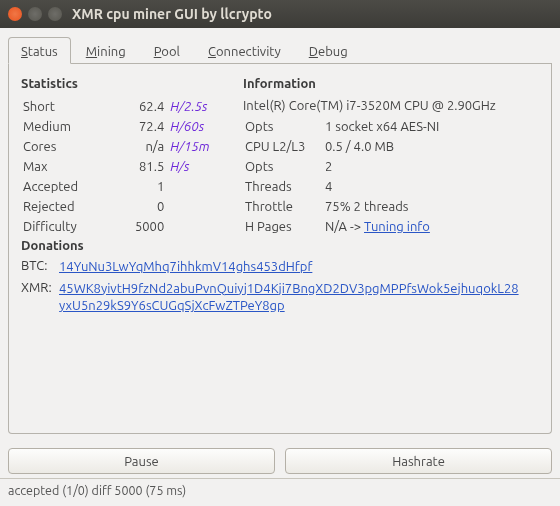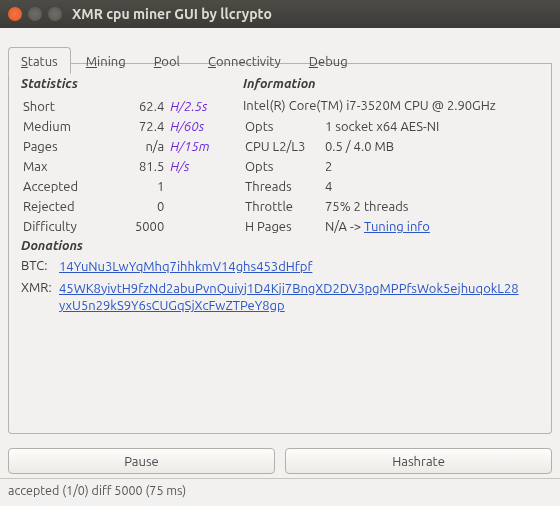--- a/index.html
+++ b/index.html
@@ -37,40 +37,40 @@
   }
   .tab {
     padding: 6px 12px 5px;
     border: 1px solid transparent;
     border-bottom: none;
     margin-right: 2px;
     border-radius: 4px 4px 0 0;
     color: #4a4a4a;
     cursor: pointer;
     position: relative;
-    top: 11px;
+    top: 1px;
   }
   .tab.active {
     background: #f2f1f0;
     border-color: #b6b3ac;
     border-bottom: 1px solid #f2f1f0;
   }
   .tab .ul { text-decoration: underline; }
   .panel {
     border: 1px solid #b6b3ac;
     border-top: none;
     border-radius: 0 0 4px 4px;
     padding: 10px 12px 12px;
     background: #f2f1f0;
     min-height: 370px;
   }
   .cols { display: flex; gap: 12px; }
   .col-stats { flex: 0 0 210px; }
   .col-info  { flex: 1; }
-  h4 { margin: 2px 0 6px; font-size: 13px; font-weight: bold; color: #3c3c3c; font-style: italic; }
+  h4 { margin: 2px 0 6px; font-size: 13px; font-weight: bold; color: #3c3c3c; }
   table { border-collapse: collapse; width: 100%; }
   td { padding: 3px 2px; vertical-align: baseline; color: #444; }
   .col-stats td.lbl { width: 72px; }
   .col-stats td.val { text-align: right; width: 50px; padding-right: 4px; }
   .col-stats td.unit { color: #6d28d9; width: 52px; font-style: italic; }
   .col-info td.lbl { width: 80px; margin-top: 16px; }
   a.link { color: #2a56c6; text-decoration: underline; cursor: pointer; }
   .donations { margin-top: 0; }
   .donrow { display: flex; align-items: flex-start; margin: 4px 0; }
   .donlbl { width: 38px; color: #3c3c3c; }
@@ -124,21 +124,21 @@
                 <td class="lbl">Short</td>
                 <td class="val">62.4</td>
                 <td class="unit">H/2.5s</td>
               </tr>
           <tr>
                 <td class="lbl">Medium</td>
                 <td class="val">72.4</td>
                 <td class="unit">H/60s</td>
               </tr>
           <tr>
-                <td class="lbl">Pages</td>
+                <td class="lbl">Cores</td>
                 <td class="val">n/a</td>
                 <td class="unit">H/15m</td>
               </tr>
           <tr>
                 <td class="lbl">Max</td>
                 <td class="val">81.5</td>
                 <td class="unit">H/s</td>
               </tr>
           <tr>
                 <td class="lbl">Accepted</td>

